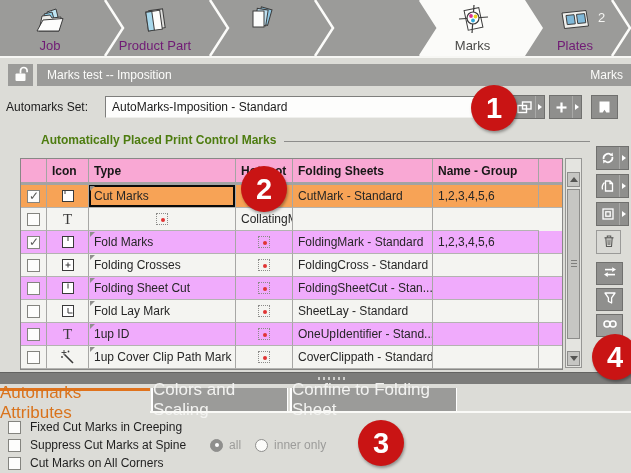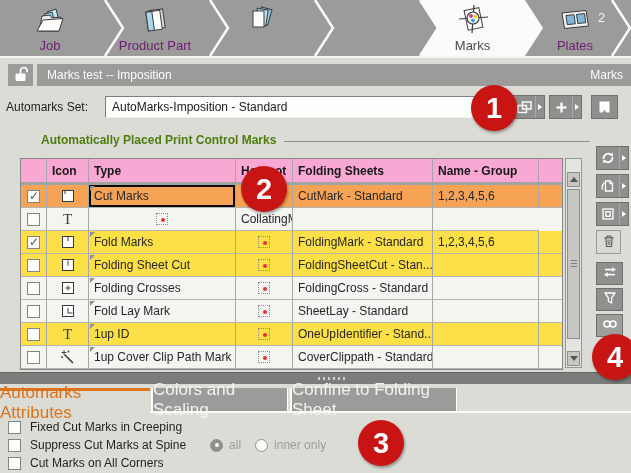--- a/index.html
+++ b/index.html
@@ -37,21 +37,21 @@
   .section .sline{flex:1;height:1px;background:#8d8d8b;margin-left:8px;margin-top:2px;}
   
   .marks-table{position:absolute;left:20px;top:158px;width:543px;border:1px solid #88888
   6;}
   .marks-table{border:1px solid #888886;}
   .trow,.thead{display:grid;grid-template-columns:26px 42px 147px 57px 140px 106px 23px;}
   .thead{height:26px;background:#f9a8d4;border-bottom:3px solid #a3a3a3;}
   .thead .th{display:flex;align-items:center;padding:0 5px;font-weight:bold;color:#171717;border-right:1px solid #a5a5a3;}
   .thead .th:last-child{border-right:none;}
   .trow{height:23px;background:#f4f4f1;}
-  .trow.alt{background:#fde047;}
+  .trow.alt{background:#f0abfc;}
   .trow.on{background:#f7a356;}
   .td{display:flex;align-items:center;border-right:1px solid #a7a7a5;border-bottom:1px solid #b3b3b1;padding:0 5px;overflow:hidden;white-space:nowrap;color:#262626;}
   .td:last-child{border-right:none;}
   .c-sel,.c-icon,.c-hot{justify-content:center;padding:0;}
   .c-type{position:relative;}
   .c-type::before{content:"";position:absolute;left:1px;top:1px;border-top:5px solid #8f8f8d;border-right:5px solid transparent;}
   .trow.on .c-type{box-shadow:inset 0 0 0 2px #0a0a0a;}
   .cb{width:13px;height:13px;background:#fdfdfc;border:1px solid #84847f;position:relative;display:inline-block;}
   .cb.on::after{content:"✓";position:absolute;left:1px;top:-2px;font-size:12px;color:#5c5c5a;}
   .serifT{font-family:"Liberation Serif",serif;font-size:15px;color:#3a3a3a;line-height:1;}
@@ -295,59 +295,59 @@
           <span>Fold Marks</span>
         </div>
       <div class="td c-hot">
           <span class="hotspot"></span>
         </div>
       <div class="td c-name">FoldingMark - Standard</div>
       <div class="td c-fold">1,2,3,4,5,6</div>
       <div class="td"></div>
     </div>
 
-    <div class="trow alt">
-      <div class="td c-sel">
-          <span class="cb"></span>
-        </div>
-      <div class="td c-icon">
-        <svg width="16" height="16" viewBox="0 0 16 16">
-            <rect x="2.5" y="2.5" width="11" height="11" fill="#fff" stroke="#3a3a3a"></rect>
-            <line x1="8" y1="3.5" x2="8" y2="8.5" stroke="#3a3a3a"></line>
-          </svg>
-      </div>
-      <div class="td c-type">
-          <span>Folding Sheet Cut</span>
-        </div>
-      <div class="td c-hot">
-          <span class="hotspot"></span>
-        </div>
-      <div class="td c-name">FoldingSheetCut - Stan...</div>
-      <div class="td c-fold"></div>
-      <div class="td"></div>
-    </div>
-
     <div class="trow">
       <div class="td c-sel">
           <span class="cb"></span>
         </div>
       <div class="td c-icon">
         <svg width="16" height="16" viewBox="0 0 16 16">
             <rect x="2.5" y="2.5" width="11" height="11" fill="#fff" stroke="#3a3a3a"></rect>
             <line x1="8" y1="5.5" x2="8" y2="10.5" stroke="#3a3a3a"></line>
             <line x1="5.5" y1="8" x2="10.5" y2="8" stroke="#3a3a3a"></line>
           </svg>
       </div>
       <div class="td c-type">
           <span>Folding Crosses</span>
         </div>
       <div class="td c-hot">
           <span class="hotspot"></span>
         </div>
       <div class="td c-name">FoldingCross - Standard</div>
+      <div class="td c-fold"></div>
+      <div class="td"></div>
+    </div>
+
+    <div class="trow alt">
+      <div class="td c-sel">
+          <span class="cb"></span>
+        </div>
+      <div class="td c-icon">
+        <svg width="16" height="16" viewBox="0 0 16 16">
+            <rect x="2.5" y="2.5" width="11" height="11" fill="#fff" stroke="#3a3a3a"></rect>
+            <line x1="8" y1="3.5" x2="8" y2="8.5" stroke="#3a3a3a"></line>
+          </svg>
+      </div>
+      <div class="td c-type">
+          <span>Folding Sheet Cut</span>
+        </div>
+      <div class="td c-hot">
+          <span class="hotspot"></span>
+        </div>
+      <div class="td c-name">FoldingSheetCut - Stan...</div>
       <div class="td c-fold"></div>
       <div class="td"></div>
     </div>
 
     <div class="trow">
       <div class="td c-sel">
           <span class="cb"></span>
         </div>
       <div class="td c-icon">
         <svg width="16" height="16" viewBox="0 0 16 16">

